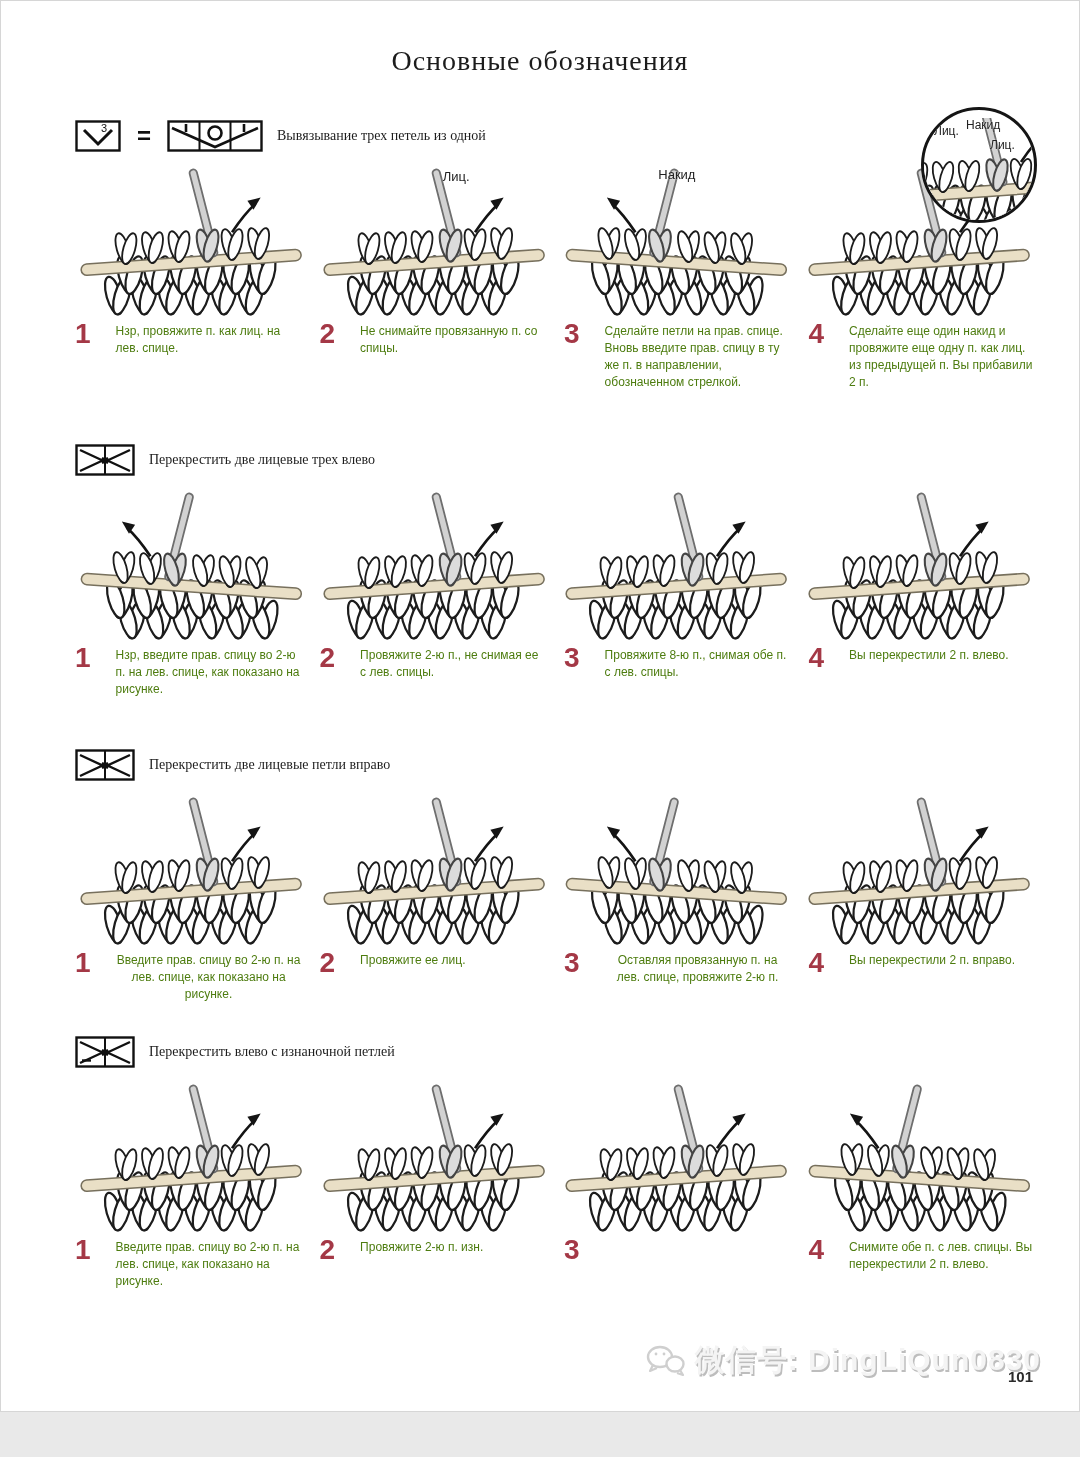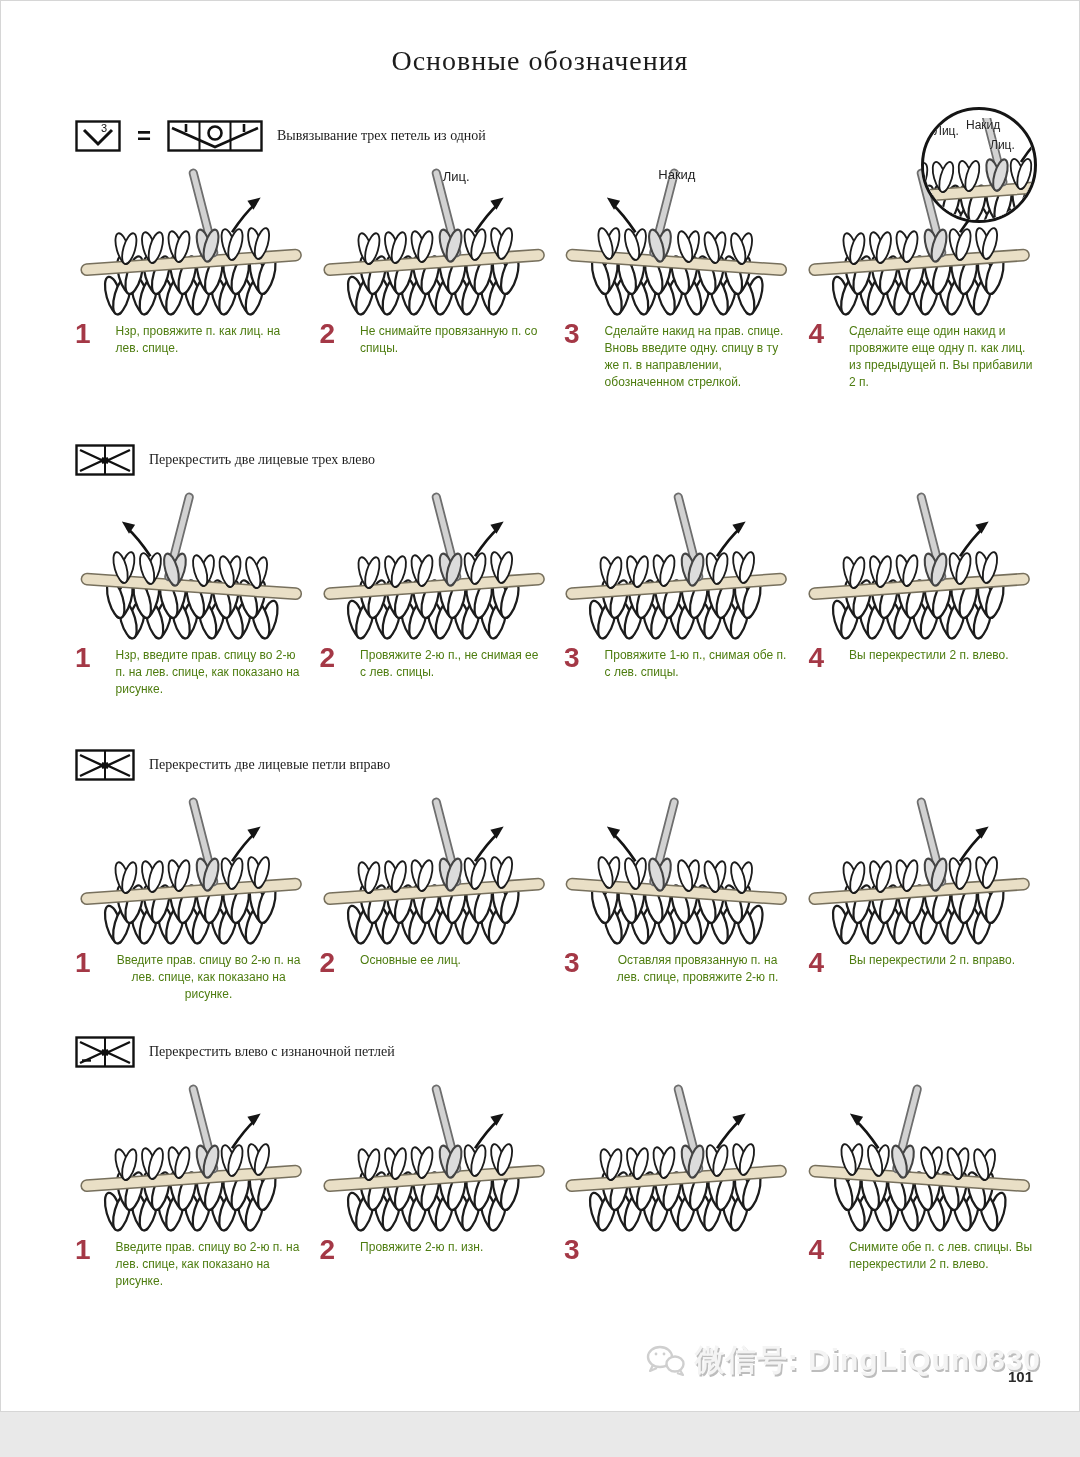--- a/index.html
+++ b/index.html
@@ -174,21 +174,21 @@
       <div class="step">
         <span class="num">1</span>
         <p>Нзр, провяжите п. как лиц. на лев. спице.</p>
       </div>
       <div class="step">
         <span class="num">2</span>
         <p>Не снимайте провязанную п. со спицы.</p>
       </div>
       <div class="step">
         <span class="num">3</span>
-        <p>Сделайте накид на прав. спице. Вновь введите одну. спицу в ту же п. в направлении, обозначенном стрелкой.</p>
+        <p>Сделайте петли на прав. спице. Вновь введите прав. спицу в ту же п. в направлении, обозначенном стрелкой.</p>
       </div>
       <div class="step">
         <span class="num">4</span>
         <p>Сделайте еще один накид и провяжите еще одну п. как лиц. из предыдущей п. Вы прибавили 2 п.</p>
       </div>
     </div>
   </section>
 
   <section class="sec sec2">
     <div class="sec-head">
@@ -225,21 +225,21 @@
       <div class="step">
         <span class="num">1</span>
         <p>Нзр, введите прав. спицу во 2-ю п. на лев. спице, как показано на рисунке.</p>
       </div>
       <div class="step">
         <span class="num">2</span>
         <p>Провяжите 2-ю п., не снимая ее с лев. спицы.</p>
       </div>
       <div class="step">
         <span class="num">3</span>
-        <p>Провяжите 1-ю п., снимая обе п. с лев. спицы.</p>
+        <p>Провяжите 8-ю п., снимая обе п. с лев. спицы.</p>
       </div>
       <div class="step">
         <span class="num">4</span>
         <p>Вы перекрестили 2 п. влево.</p>
       </div>
     </div>
   </section>
 
   <section class="sec sec3">
     <div class="sec-head">
@@ -272,21 +272,21 @@
           </svg>
       </figure>
     </div>
     <div class="steps-row">
       <div class="step">
         <span class="num">1</span>
         <p>Введите прав. спицу во 2-ю п. на лев. спице, как показано на рисунке.</p>
       </div>
       <div class="step">
         <span class="num">2</span>
-        <p>Основные ее лиц.</p>
+        <p>Провяжите ее лиц.</p>
       </div>
       <div class="step">
         <span class="num">3</span>
         <p>Оставляя провязанную п. на лев. спице, провяжите 2-ю п.</p>
       </div>
       <div class="step">
         <span class="num">4</span>
         <p>Вы перекрестили 2 п. вправо.</p>
       </div>
     </div>

